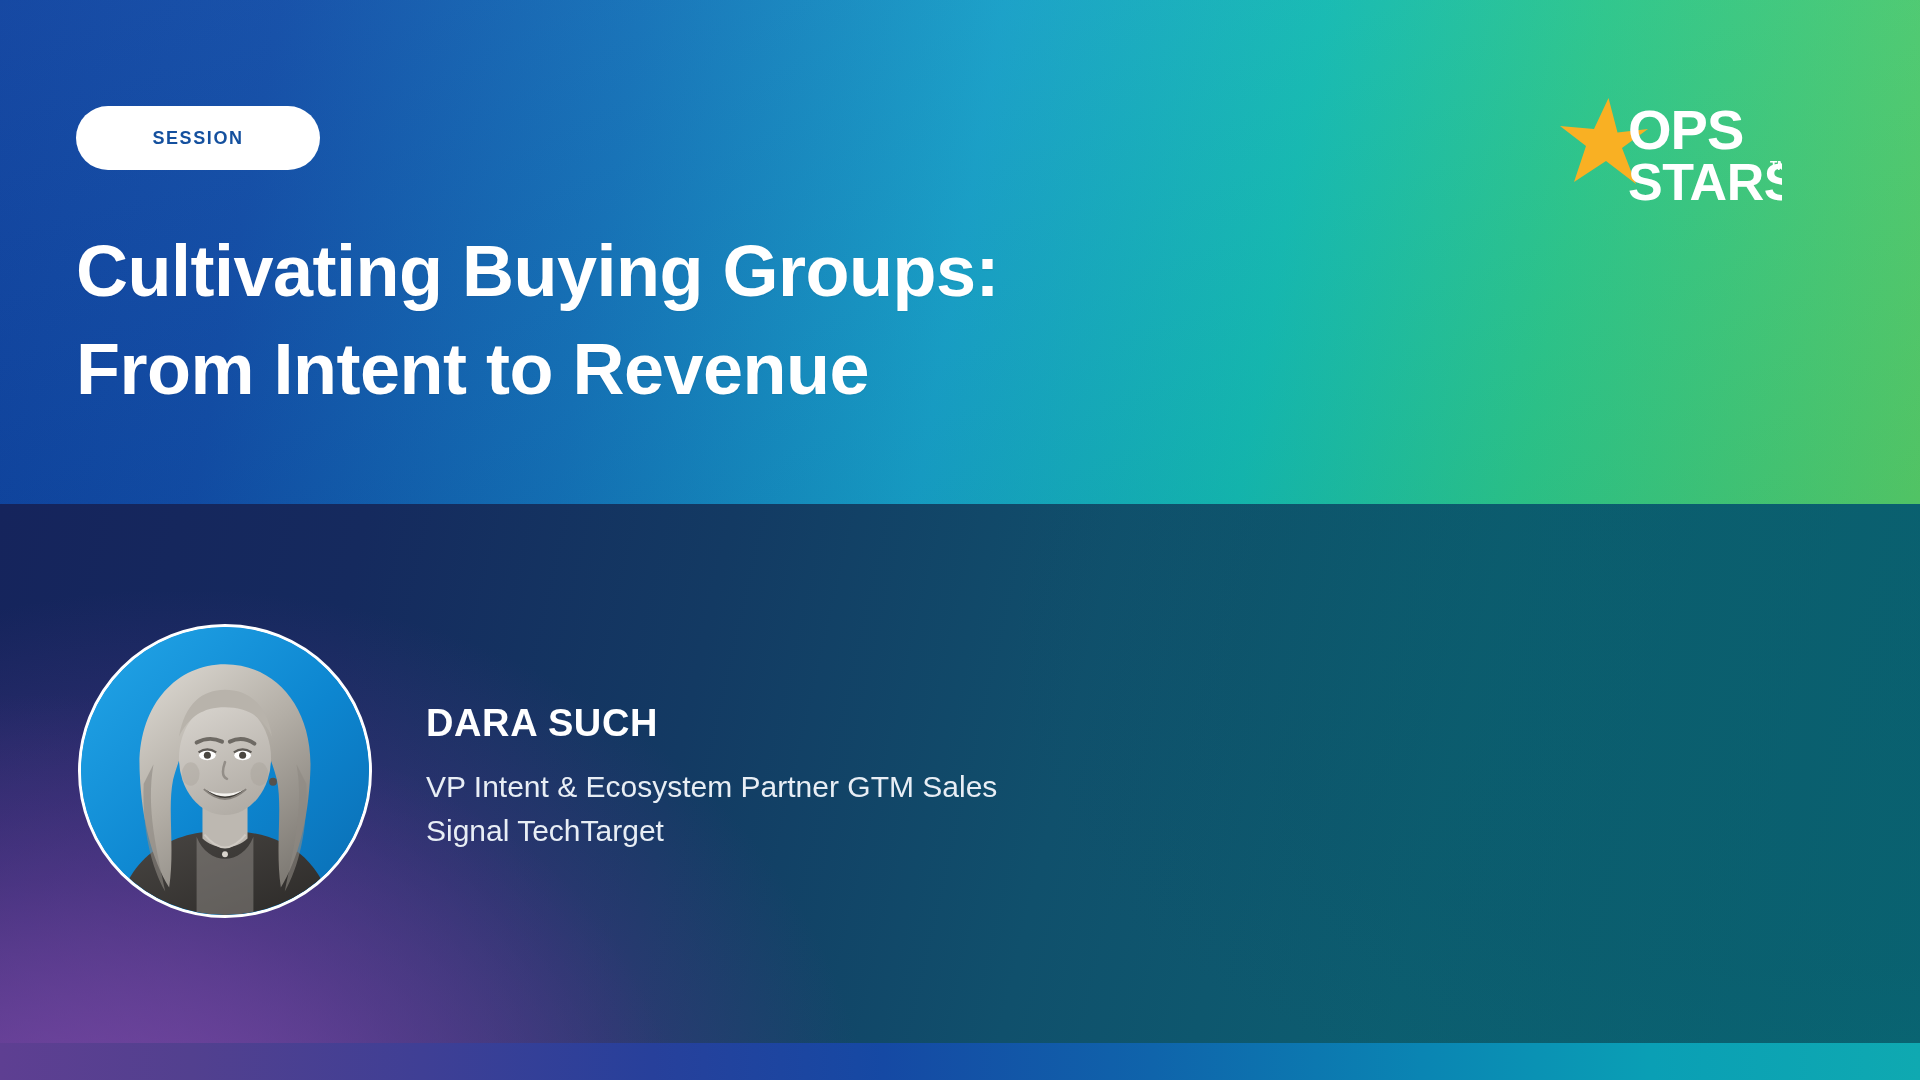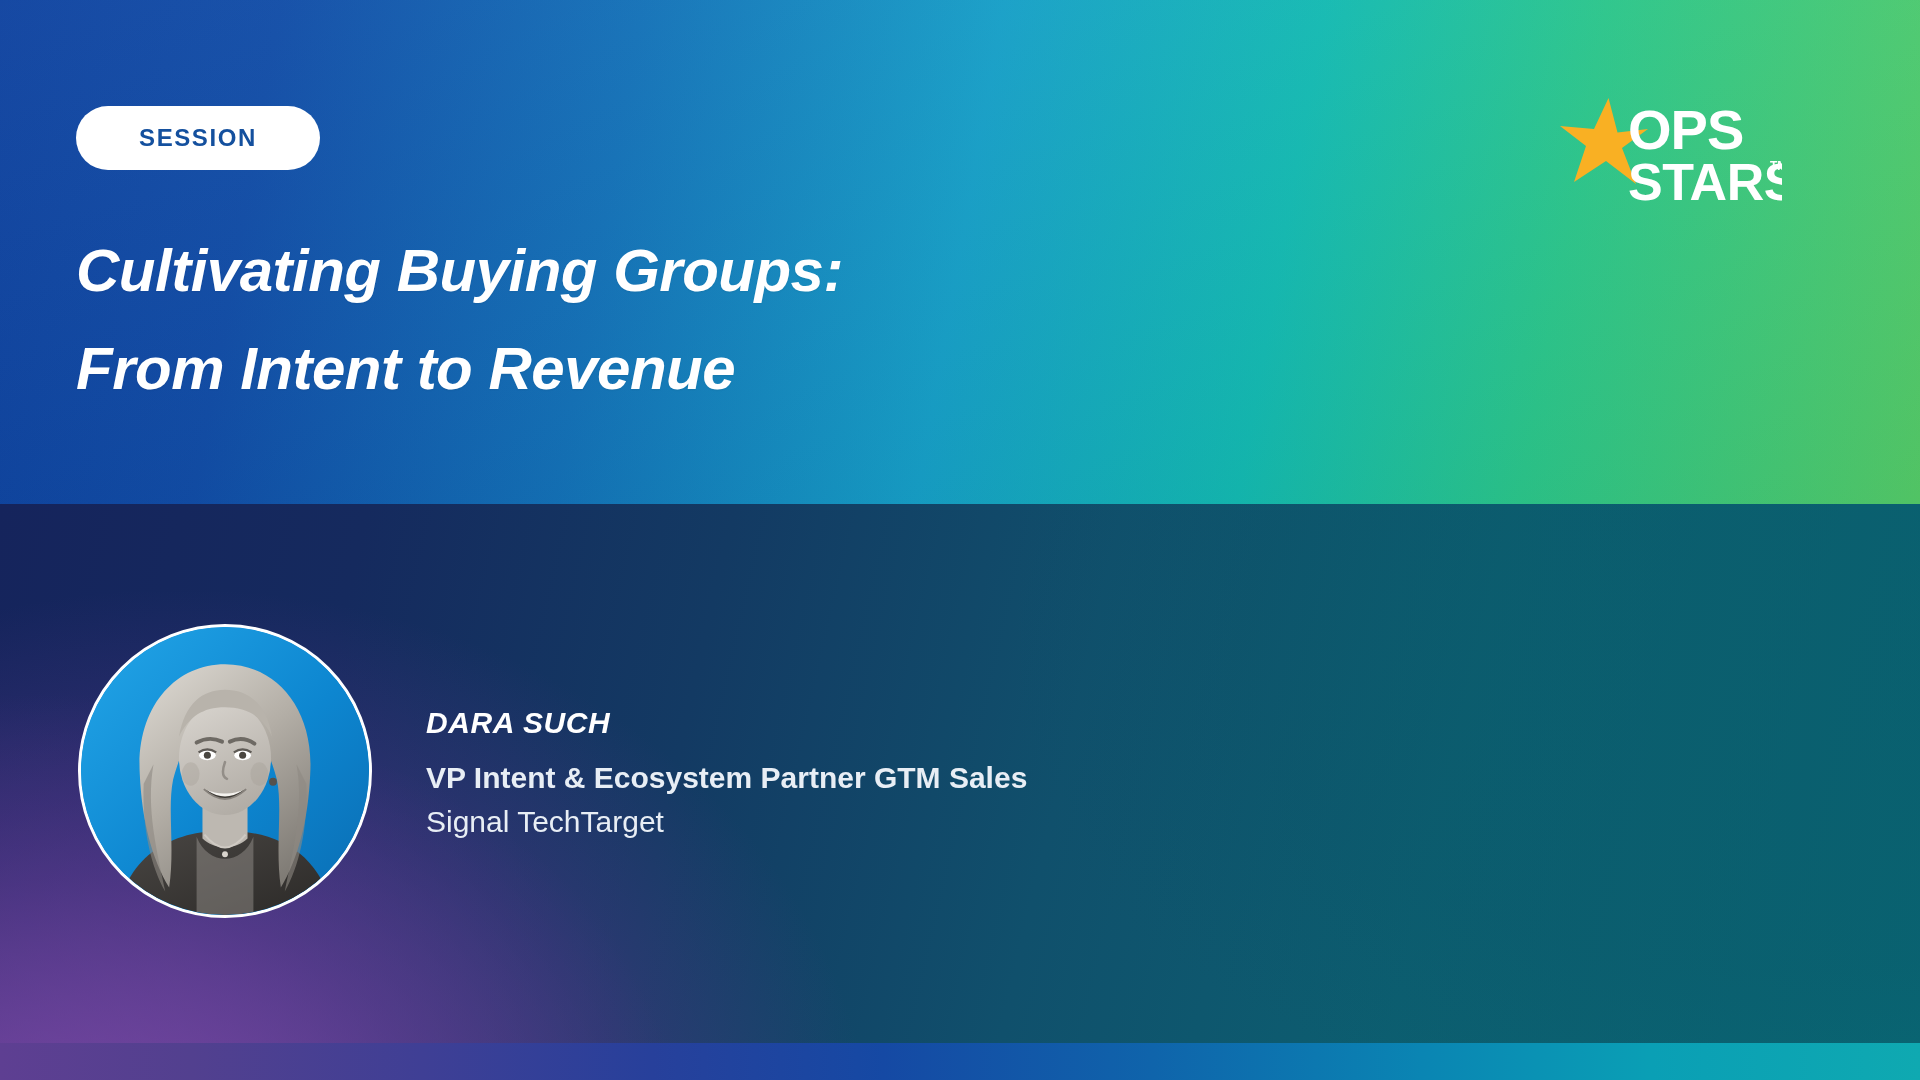--- a/index.html
+++ b/index.html
@@ -49,45 +49,44 @@
     width: 244px;
     height: 64px;
     border-radius: 32px;
     background: #ffffff;
     display: flex;
     align-items: center;
     justify-content: center;
     z-index: 6;
   }
   .session-badge span {
-    font-size: 24px;
+    font-size: 18px;
     font-weight: 700;
     letter-spacing: 1.6px;
     color: #14509e;
     font-family: "Liberation Sans", sans-serif;
   }
 
   
   .title-block {
     position: absolute;
     left: 76px;
     top: 222px;
     z-index: 6;
     width: 1350px;
   }
   .title-line {
     color: #ffffff;
     font-family: "Liberation Sans", sans-serif;
-    font-size: 60px;
+    font-size: 72px;
     font-weight: 700;
     line-height: 98px;
     letter-spacing: -0.5px;
     white-space: nowrap;
     text-shadow: 0 1px 2px rgba(0,0,0,0.06);
-    font-style: italic;
   }
 
   
   .logo {
     position: absolute;
     left: 1556px;
     top: 96px;
     width: 226px;
     height: 110px;
     z-index: 6;
@@ -153,36 +152,35 @@
 
   
   .speaker-info {
     position: absolute;
     left: 426px;
     top: 700px;
     z-index: 8;
   }
   .speaker-name {
     color: #ffffff;
-    font-size: 30px;
+    font-size: 38px;
     font-weight: 700;
     letter-spacing: 0.6px;
     line-height: 46px;
     white-space: nowrap;
-    font-style: italic;
   }
   .speaker-role,
   .speaker-company {
     color: #e8eef5;
     font-size: 30px;
     font-weight: 400;
     line-height: 44px;
     white-space: nowrap;
   }
-  .speaker-role { margin-top: 10px; font-weight: bold; }
+  .speaker-role { margin-top: 19px; }
 
   
   .bottom-strip {
     position: absolute;
     left: 0;
     top: 1043px;
     width: 1920px;
     height: 37px;
     background: linear-gradient(90deg,
       #5e3f92 0%,

